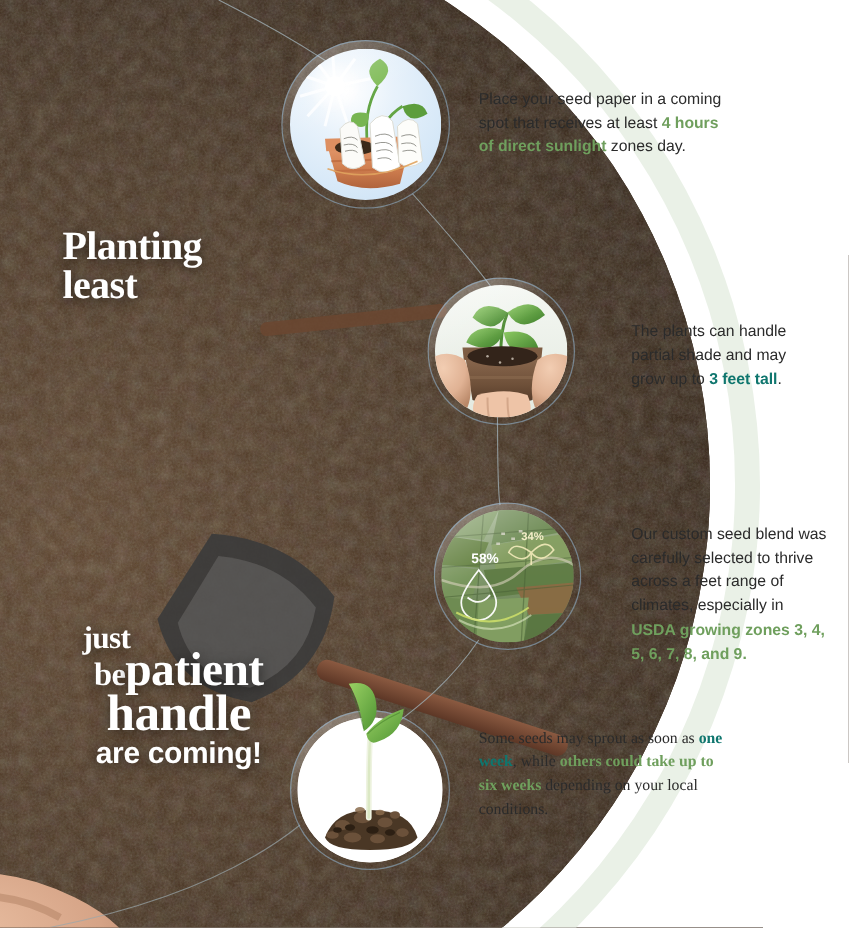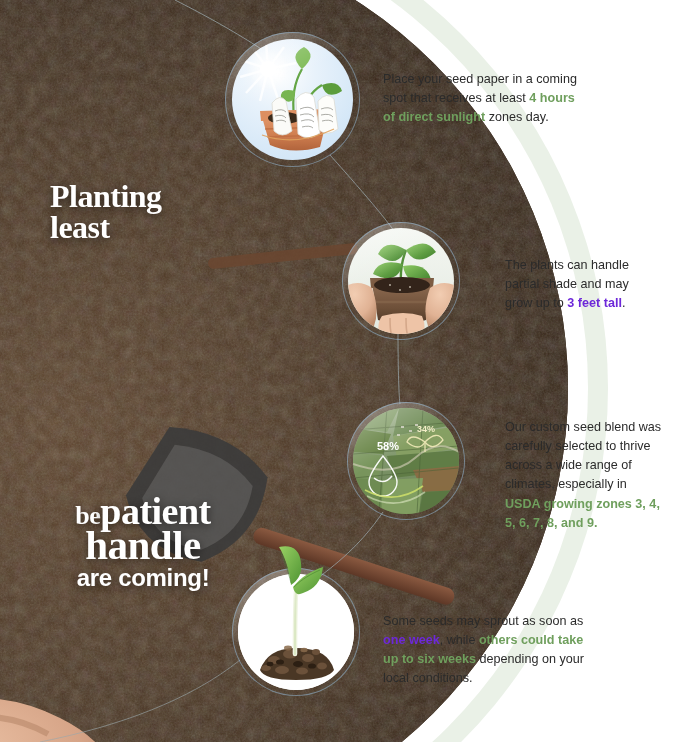--- a/index.html
+++ b/index.html
@@ -135,21 +135,21 @@
 
   
   .step-text{
     position:absolute;
     font-family:"Liberation Sans",sans-serif;
     font-size:12.6px;
     line-height:1.52;
     color:#2b2b2b;
   }
   .hl{color:#6f9f5d;font-weight:700;}
-  .hl-soft{color:#6d28d9;font-weight:700;}
+  .hl-soft{color:#0f766e;font-weight:700;}
 </style>
 </head>
 <body>
 
 <div id="stage">
 
   <div class="arc-band" id="band-outer"></div>
   <div class="arc-band" id="band-white"></div>
 
   <div id="soil-circle">
@@ -240,20 +240,21 @@
       </g>
     </svg>
   </div>
 
   <div class="hero-text" id="planting-guide">
     <span>Planting</span>
     <span class="l2">least</span>
   </div>
 
   <div class="hero-text" id="blooms-block">
+    <span class="just">just</span>
     <span class="bepatient">
       <span class="be">be</span><span>patient</span>
     </span>
     <span class="blooms">handle</span>
     <span class="coming">are coming!</span>
   </div>
 
   <svg id="connector" viewBox="0 0 679 742">
     <path d="M175 0 C 250 38 296 70 325 100" fill="none" stroke="#9aa7ab" stroke-width="0.9" opacity=".85"></path>
     <path d="M330 155 C 370 200 392 226 400 240" fill="none" stroke="#9aa7ab" stroke-width="0.9" opacity=".85"></path>
@@ -515,20 +516,20 @@
 
   <div class="step-text" id="text-1" style="left:383px;top:70px;width:200px;">
     <span>Place your seed paper in a coming spot that receives at least </span><span class="hl">4 hours of direct sunlight</span><span> zones day.</span>
   </div>
 
   <div class="step-text" id="text-2" style="left:505px;top:256px;width:140px;">
     <span>The plants can handle partial shade and may grow up to </span><span class="hl-soft">3 feet tall</span><span>.</span>
   </div>
 
   <div class="step-text" id="text-3" style="left:505px;top:418px;width:160px;">
-    <span>Our custom seed blend was carefully selected to thrive across a wide range of climates, especially in </span><span class="hl">USDA growing zones 3, 4, 5, 6, 7, 8, and 9.</span>
-  </div>
-
-  <div class="step-text" id="text-4" style="left:383px;top:612px;width:205px;">
+    <span>Our custom seed blend was carefully selected to thrive across a feet range of climates, especially in </span><span class="hl">USDA growing zones 3, 4, 5, 6, 7, 8, and 9.</span>
+  </div>
+
+  <div class="step-text" id="text-4" style="left:383px;top:581px;width:205px;font-family:Liberation Serif, serif;">
     <span>Some seeds may sprout as soon as </span><span class="hl-soft">one week</span><span>, while </span><span class="hl">others could take up to six weeks</span><span> depending on your local conditions.</span>
   </div>
 
 </div>
 
 </body></html>

